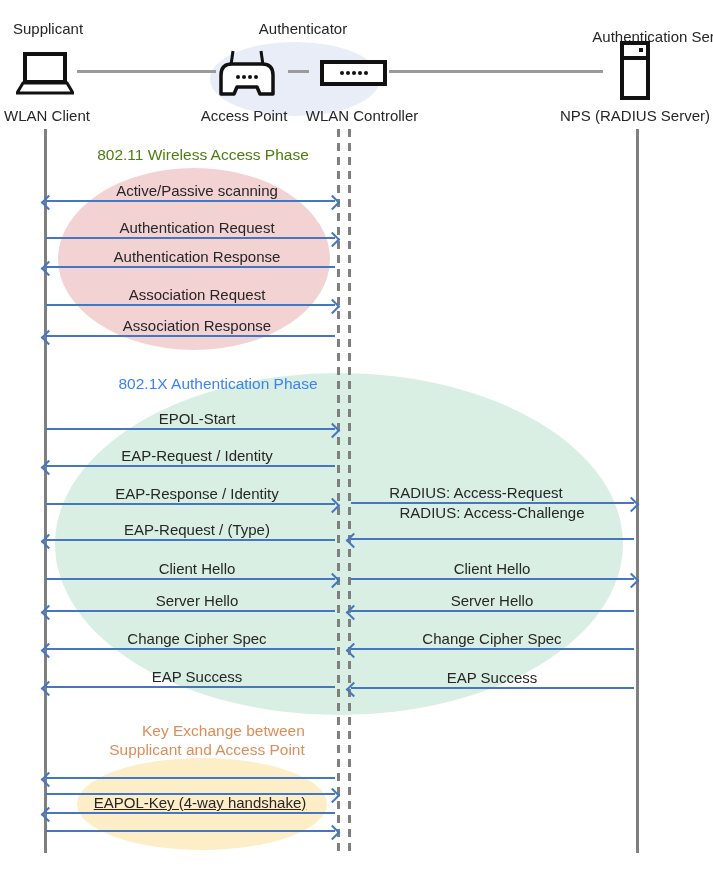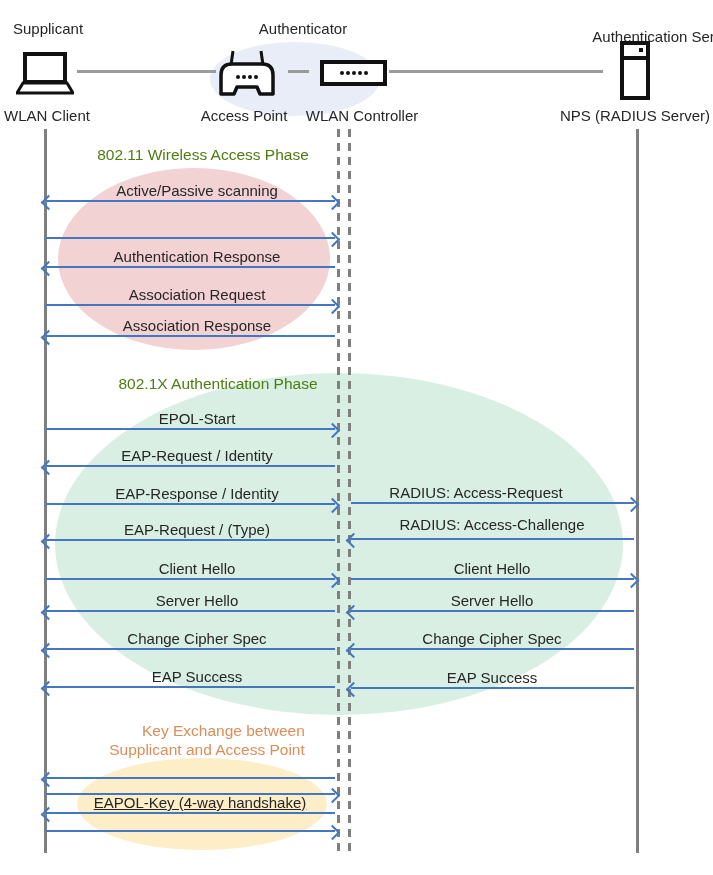--- a/index.html
+++ b/index.html
@@ -21,21 +21,21 @@
   .conn { position:absolute; top:70px; height:3px; background:#9b9b9b; }
 
   
   .lifeline { position:absolute; top:129px; width:3px; height:727px; background:#7f7f7f; }
   .dashline { position:absolute; top:129px; width:3px; height:729px;
               background:repeating-linear-gradient(to bottom,#7f7f7f 0 8px, transparent 8px 14px); }
 
   
   .phase { position:absolute; font-size:15.5px; white-space:nowrap; transform:translateX(-50%); text-align:center; }
   .p1 { color:#4d7c0f; }
-  .p2 { color:#4d7c0f; }
+  .p2 { color:#3b82f6; }
   .p3 { color:#dd8d58; line-height:19px; }
 
   
   .arrow { position:absolute; height:0; border-top:2px solid #4577c1; }
   .arrow::before, .arrow::after { box-sizing:border-box; width:11px; height:11px; }
   .arrow.right::after, .arrow.both::after {
     content:''; position:absolute; right:-3px; top:-5px; width:11px; height:11px;
     border-top:2px solid #4577c1; border-right:2px solid #4577c1; transform:rotate(45deg);
   }
   .arrow.left::before, .arrow.both::before {
@@ -113,20 +113,21 @@
   <div class="phase p1" style="left:203px; top:146px;">802.11 Wireless Access Phase</div>
   <div class="phase p2" style="left:218px; top:375px;">802.1X Authentication Phase</div>
   <div class="phase p3" style="left:207px; top:721px;text-align:right;">
     <div>Key Exchange between</div>
     <div>Supplicant and Access Point</div>
   </div>
 
   <div class="mlabel" style="left:197px; top:182px;">Active/Passive scanning</div>
   <div class="arrow both" style="left:46px; top:200px; width:289px;"></div>
 
+  <div class="mlabel" style="left:197px; top:219px;">Authentication Request</div>
   <div class="arrow right" style="left:46px; top:237px; width:289px;"></div>
 
   <div class="mlabel" style="left:197px; top:248px;">Authentication Response</div>
   <div class="arrow left" style="left:46px; top:266px; width:289px;"></div>
 
   <div class="mlabel" style="left:197px; top:286px;">Association Request</div>
   <div class="arrow right" style="left:46px; top:304px; width:289px;"></div>
 
   <div class="mlabel" style="left:197px; top:317px;">Association Response</div>
   <div class="arrow left" style="left:46px; top:335px; width:289px;"></div>
@@ -137,21 +138,21 @@
   <div class="mlabel" style="left:197px; top:447px;">EAP-Request / Identity</div>
   <div class="arrow left" style="left:46px; top:465px; width:289px;"></div>
 
   <div class="mlabel" style="left:197px; top:485px;">EAP-Response / Identity</div>
   <div class="arrow right" style="left:46px; top:503px; width:289px;"></div>
   <div class="mlabel" style="left:476px; top:484px;">RADIUS: Access-Request</div>
   <div class="arrow right" style="left:351px; top:502px; width:283px;"></div>
 
   <div class="mlabel" style="left:197px; top:521px;">EAP-Request / (Type)</div>
   <div class="arrow left" style="left:46px; top:539px; width:289px;"></div>
-  <div class="mlabel" style="left:492px; top:516px;">RADIUS: Access-Challenge</div>
+  <div class="mlabel" style="left:492px; top:504px;">RADIUS: Access-Challenge</div>
   <div class="arrow left" style="left:351px; top:538px; width:283px;"></div>
 
   <div class="mlabel" style="left:197px; top:560px;">Client Hello</div>
   <div class="arrow right" style="left:46px; top:578px; width:289px;"></div>
   <div class="mlabel" style="left:492px; top:560px;">Client Hello</div>
   <div class="arrow right" style="left:351px; top:578px; width:283px;"></div>
 
   <div class="mlabel" style="left:197px; top:592px;">Server Hello</div>
   <div class="arrow left" style="left:46px; top:610px; width:289px;"></div>
   <div class="mlabel" style="left:492px; top:592px;">Server Hello</div>

